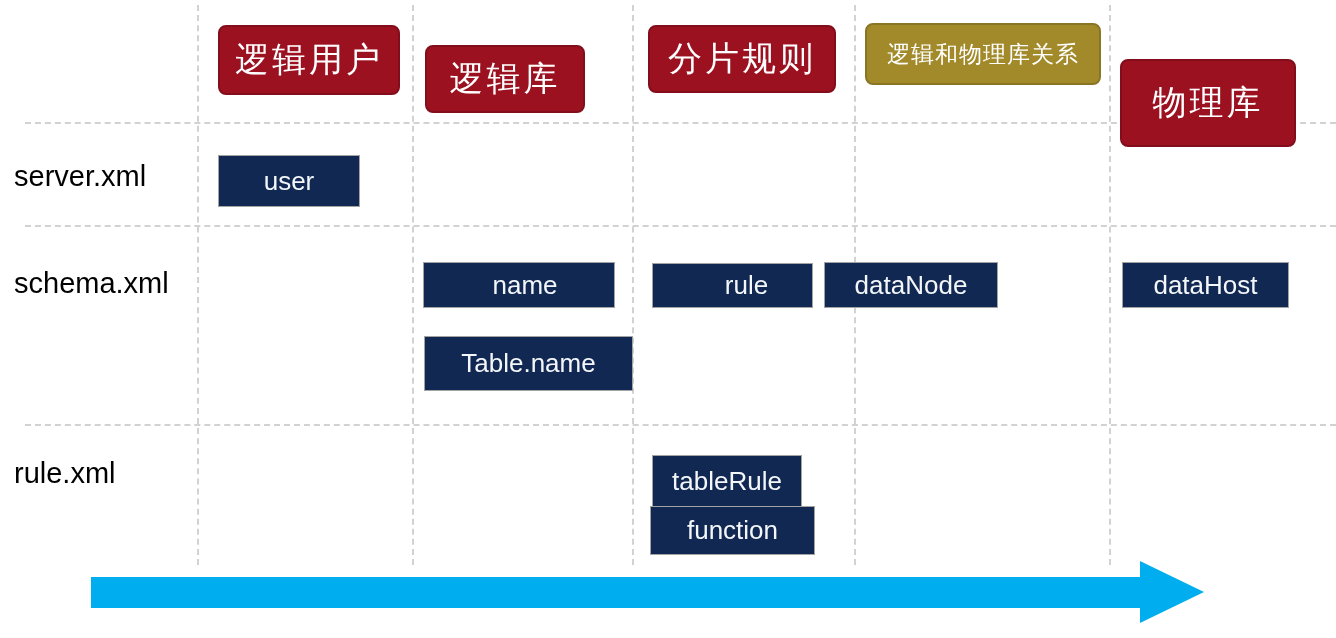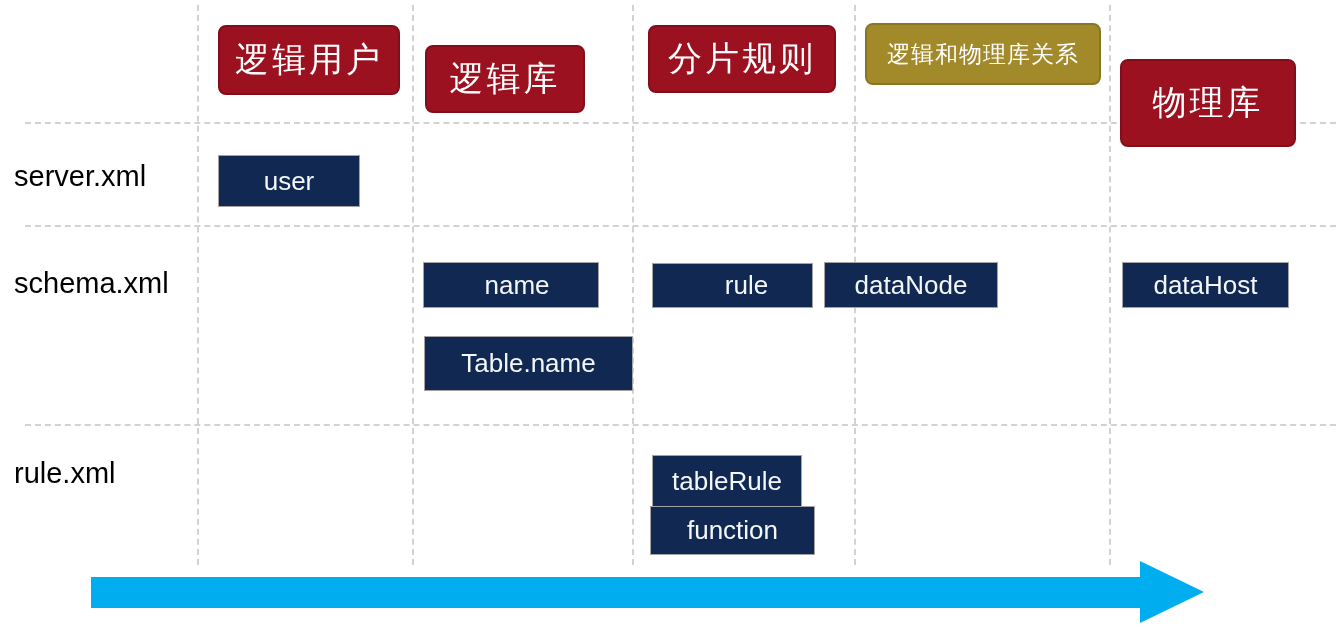--- a/index.html
+++ b/index.html
@@ -35,21 +35,21 @@
   }
   .row-1{top:162px}.row-2{top:269px}.row-3{top:459px}
 
   
   .cell{
     position:absolute;display:flex;align-items:center;justify-content:center;
     background:#112853;border:1px solid #a3a3a3;box-sizing:border-box;
     color:#f4f7fa;font-size:26px;
   }
   .c-user      {left:218px;top:155px;width:142px;height:52px;}
-  .c-name      {left:423px;top:262px;width:176px;height:46px;padding-left:12px;}
+  .c-name      {left:423px;top:262px;width:192px;height:46px;padding-left:12px;}
   .c-tablename {left:424px;top:336px;width:209px;height:55px;}
   .c-rule      {left:652px;top:263px;width:161px;height:45px;padding-left:28px;}
   .c-datanode  {left:824px;top:262px;width:174px;height:46px;}
   .c-datahost  {left:1122px;top:262px;width:167px;height:46px;}
   .c-tablerule {left:652px;top:455px;width:150px;height:53px;}
   .c-function  {left:650px;top:506px;width:165px;height:49px;}
 
   
   .arrow-body{
     position:absolute;left:91px;top:577px;width:1049px;height:31px;

